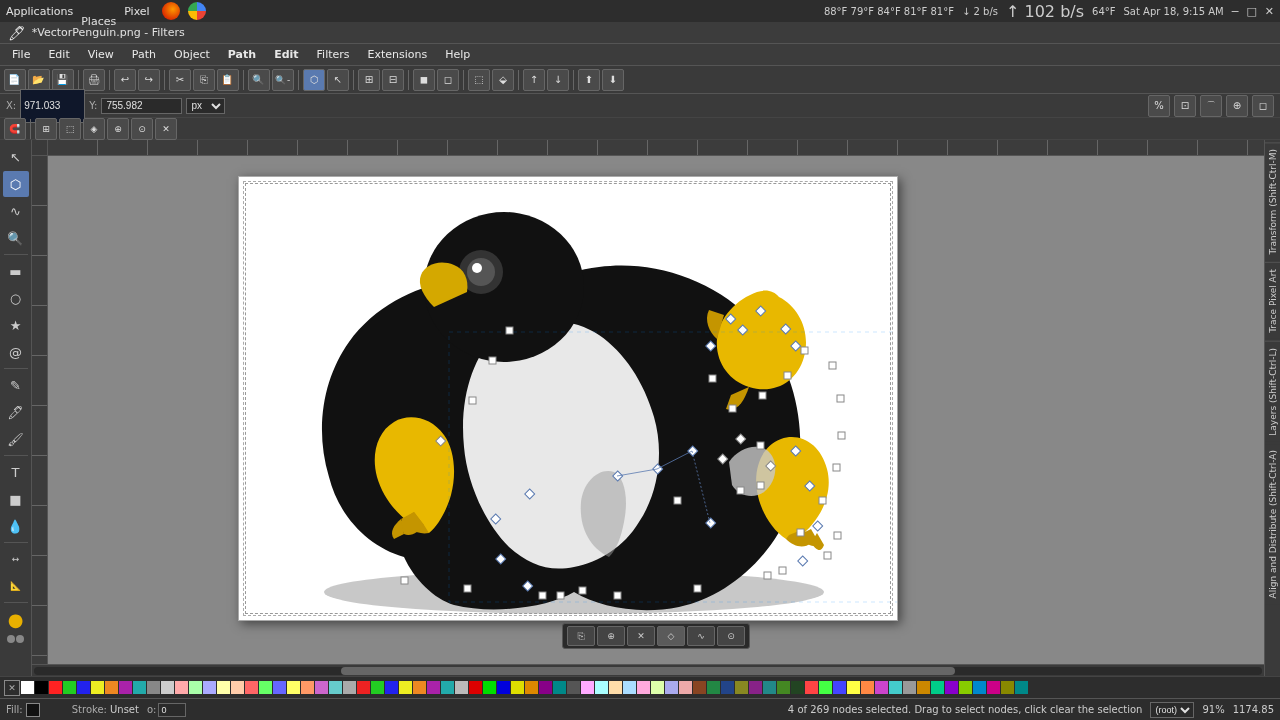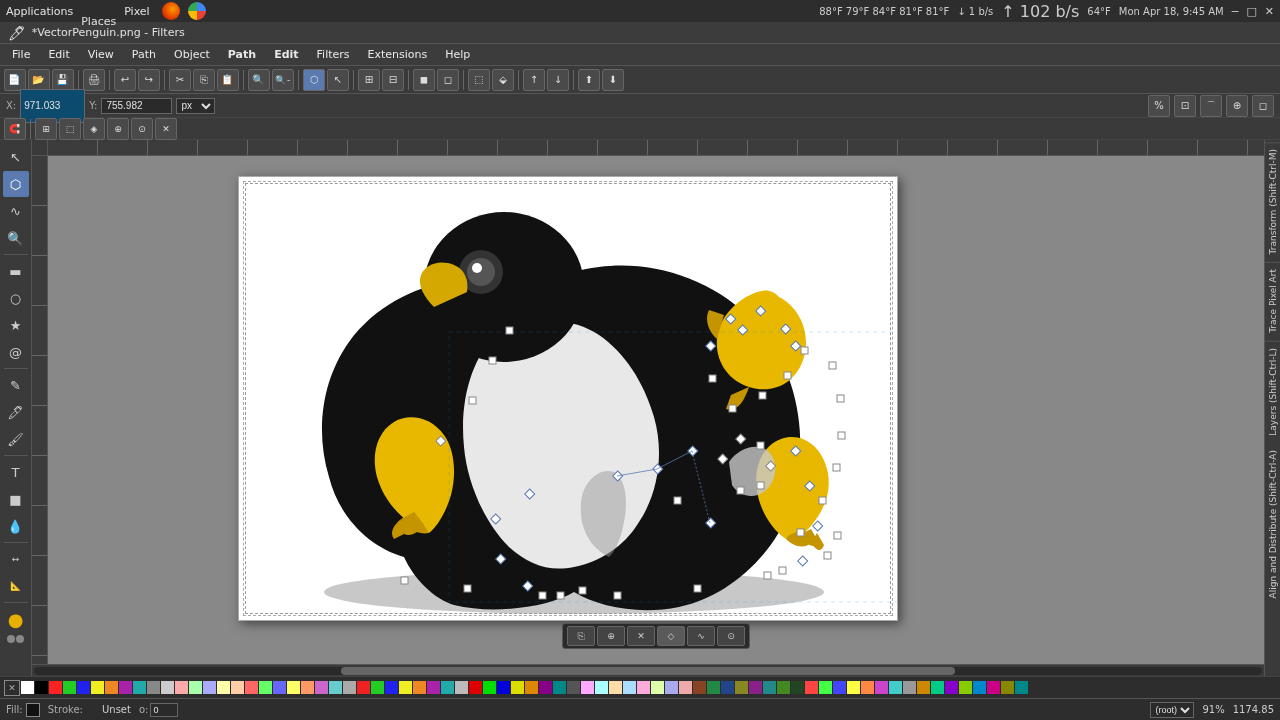--- a/index.html
+++ b/index.html
@@ -201,24 +201,24 @@
 
 <div id="system-top-bar" style="height:22px;background:#2d2d2d;display:flex;align-items:center;padding:0 6px;gap:8px;font-size:11px;">
   <span style="color:#e0e0e0;cursor:pointer;">Applications</span>
   <span style="color:#e0e0e0;cursor:pointer;margin-top:20px;">Places</span>
   <span style="color:#e0e0e0;cursor:pointer;">Pixel</span>
 
   <div style="width:18px;height:18px;background:radial-gradient(circle at 60% 40%,#f90,#c00);border-radius:50%;cursor:pointer;margin-left:4px;"></div>
   <div style="width:18px;height:18px;background:conic-gradient(#4285f4 0 90deg,#ea4335 90deg 180deg,#fbbc05 180deg 270deg,#34a853 270deg 360deg);border-radius:50%;cursor:pointer;"></div>
   <div style="flex:1"></div>
   <span style="color:#ccc;font-size:10px;">88°F  79°F  84°F  81°F  81°F</span>
-  <span style="color:#ccc;font-size:10px;">↓ 1 b/s</span>
+  <span style="color:#ccc;font-size:10px;">↓ 2 b/s</span>
   <span style="color:#ccc;font-size:16px;">↑ 102 b/s</span>
   <span style="color:#ccc;font-size:10px;">64°F</span>
-  <span style="color:#ccc;font-size:10px;">Mon Apr 18, 9:45 AM</span>
+  <span style="color:#ccc;font-size:10px;">Sat Apr 18, 9:15 AM</span>
   <span style="color:#ccc;cursor:pointer;">─</span>
   <span style="color:#ccc;cursor:pointer;">□</span>
   <span style="color:#ccc;cursor:pointer;">✕</span>
 </div>
 
 <div id="title-bar" style="height:22px;background:#3c3c3c;display:flex;align-items:center;padding:0 8px;border-bottom:1px solid #555;">
   <span style="margin-right:6px;font-size:14px;">🖊</span>
   <span style="font-size:11px;color:#e0e0e0;">*VectorPenguin.png - Filters</span>
 </div>
 
@@ -267,23 +267,23 @@
   <div class="tb-sep"></div>
   <div class="tb-btn">↑</div>
   <div class="tb-btn">↓</div>
   <div class="tb-sep"></div>
   <div class="tb-btn">⬆</div>
   <div class="tb-btn">⬇</div>
 </div>
 
 <div id="coord-bar" style="height:24px;background:#3a3a3a;display:flex;align-items:center;padding:0 6px;gap:4px;font-size:10px;color:#ddd;border-bottom:1px solid #444;">
   <span style="color:#aaa;">X:</span>
-  <input class="coord-input" type="text" value="971.033" style="height: 16px; width: 65px; background: #0c4a6e; border: 1px solid rgb(102, 102, 102); color: rgb(224, 224, 224); font-size: 10px; padding: 16px 3px;">
+  <input class="coord-input" type="text" value="971.033" style="height: 16px; width: 65px; background: #0f172a; border: 1px solid rgb(102, 102, 102); color: rgb(224, 224, 224); font-size: 10px; padding: 16px 3px;">
   <span style="color:#aaa;">Y:</span>
-  <input class="coord-input" type="text" value="755.982" style="height: 16px; width: 71px; background: rgb(42, 42, 42); border: 1px solid rgb(102, 102, 102); color: rgb(224, 224, 224); font-size: 10px; padding: 0px 4px;">
+  <input class="coord-input" type="text" value="755.982" style="height: 16px; width: 81px; background: rgb(42, 42, 42); border: 1px solid rgb(102, 102, 102); color: rgb(224, 224, 224); font-size: 10px; padding: 0px 4px;">
   <select style="height:16px;background:#2a2a2a;border:1px solid #666;color:#e0e0e0;font-size:10px;">
     <option>px</option><option>mm</option><option>cm</option><option>in</option>
   </select>
   <div style="flex:1"></div>
 
   <div class="tb-btn">%</div>
   <div class="tb-btn">⊡</div>
   <div class="tb-btn">⌒</div>
   <div class="tb-btn">⊕</div>
   <div class="tb-btn">◻</div>
@@ -560,29 +560,30 @@
       <div style="width: 13px; height: 13px; background: rgb(136, 136, 0); cursor: pointer; flex-shrink: 0;"></div>
       <div style="width: 13px; height: 13px; background: rgb(0, 136, 136); cursor: pointer; flex-shrink: 0;"></div>
     </div>
 </div>
 
 <div id="status-bar" style="height:22px;background:#2d2d2d;display:flex;align-items:center;padding:0 6px;gap:8px;border-top:1px solid #555;font-size:10px;color:#ccc;">
   <div style="display:flex;align-items:center;gap:3px;">
     <span style="color:#aaa;">Fill:</span>
     <div style="width:14px;height:14px;background:#111;border:1px solid #888;cursor:pointer;"></div>
   </div>
-  <div style="display:flex;gap:19px;">
+  <div style="display:flex;gap:3px;margin-left:24px;">
     <span style="color:#aaa;">Stroke:</span>
     <span style="color:#ccc;">Unset</span>
   </div>
   <div style="display:flex;align-items:center;gap:2px;">
     <span style="color:#aaa;">o:</span>
     <input type="text" value="0" style="width: 28px; height: 14px; background: rgb(42, 42, 42); border: 1px solid rgb(102, 102, 102); color: rgb(224, 224, 224); font-size: 9px; padding: 0px 2px;">
   </div>
   <div style="flex:1;"></div>
+  <span style="color:#ccc;">4 of 269 nodes selected. Drag to select nodes, click clear the selection</span>
   <div style="display:flex;align-items:center;gap:3px;">
     <select style="height:16px;background:#2a2a2a;border:1px solid #666;color:#e0e0e0;font-size:9px;">
       <option>(root)</option>
     </select>
   </div>
   <span style="color:#ccc;font-size:10px;">91%</span>
   <span style="color:#ccc;font-size:10px;">1174.85</span>
 </div>
 
 </body></html>

